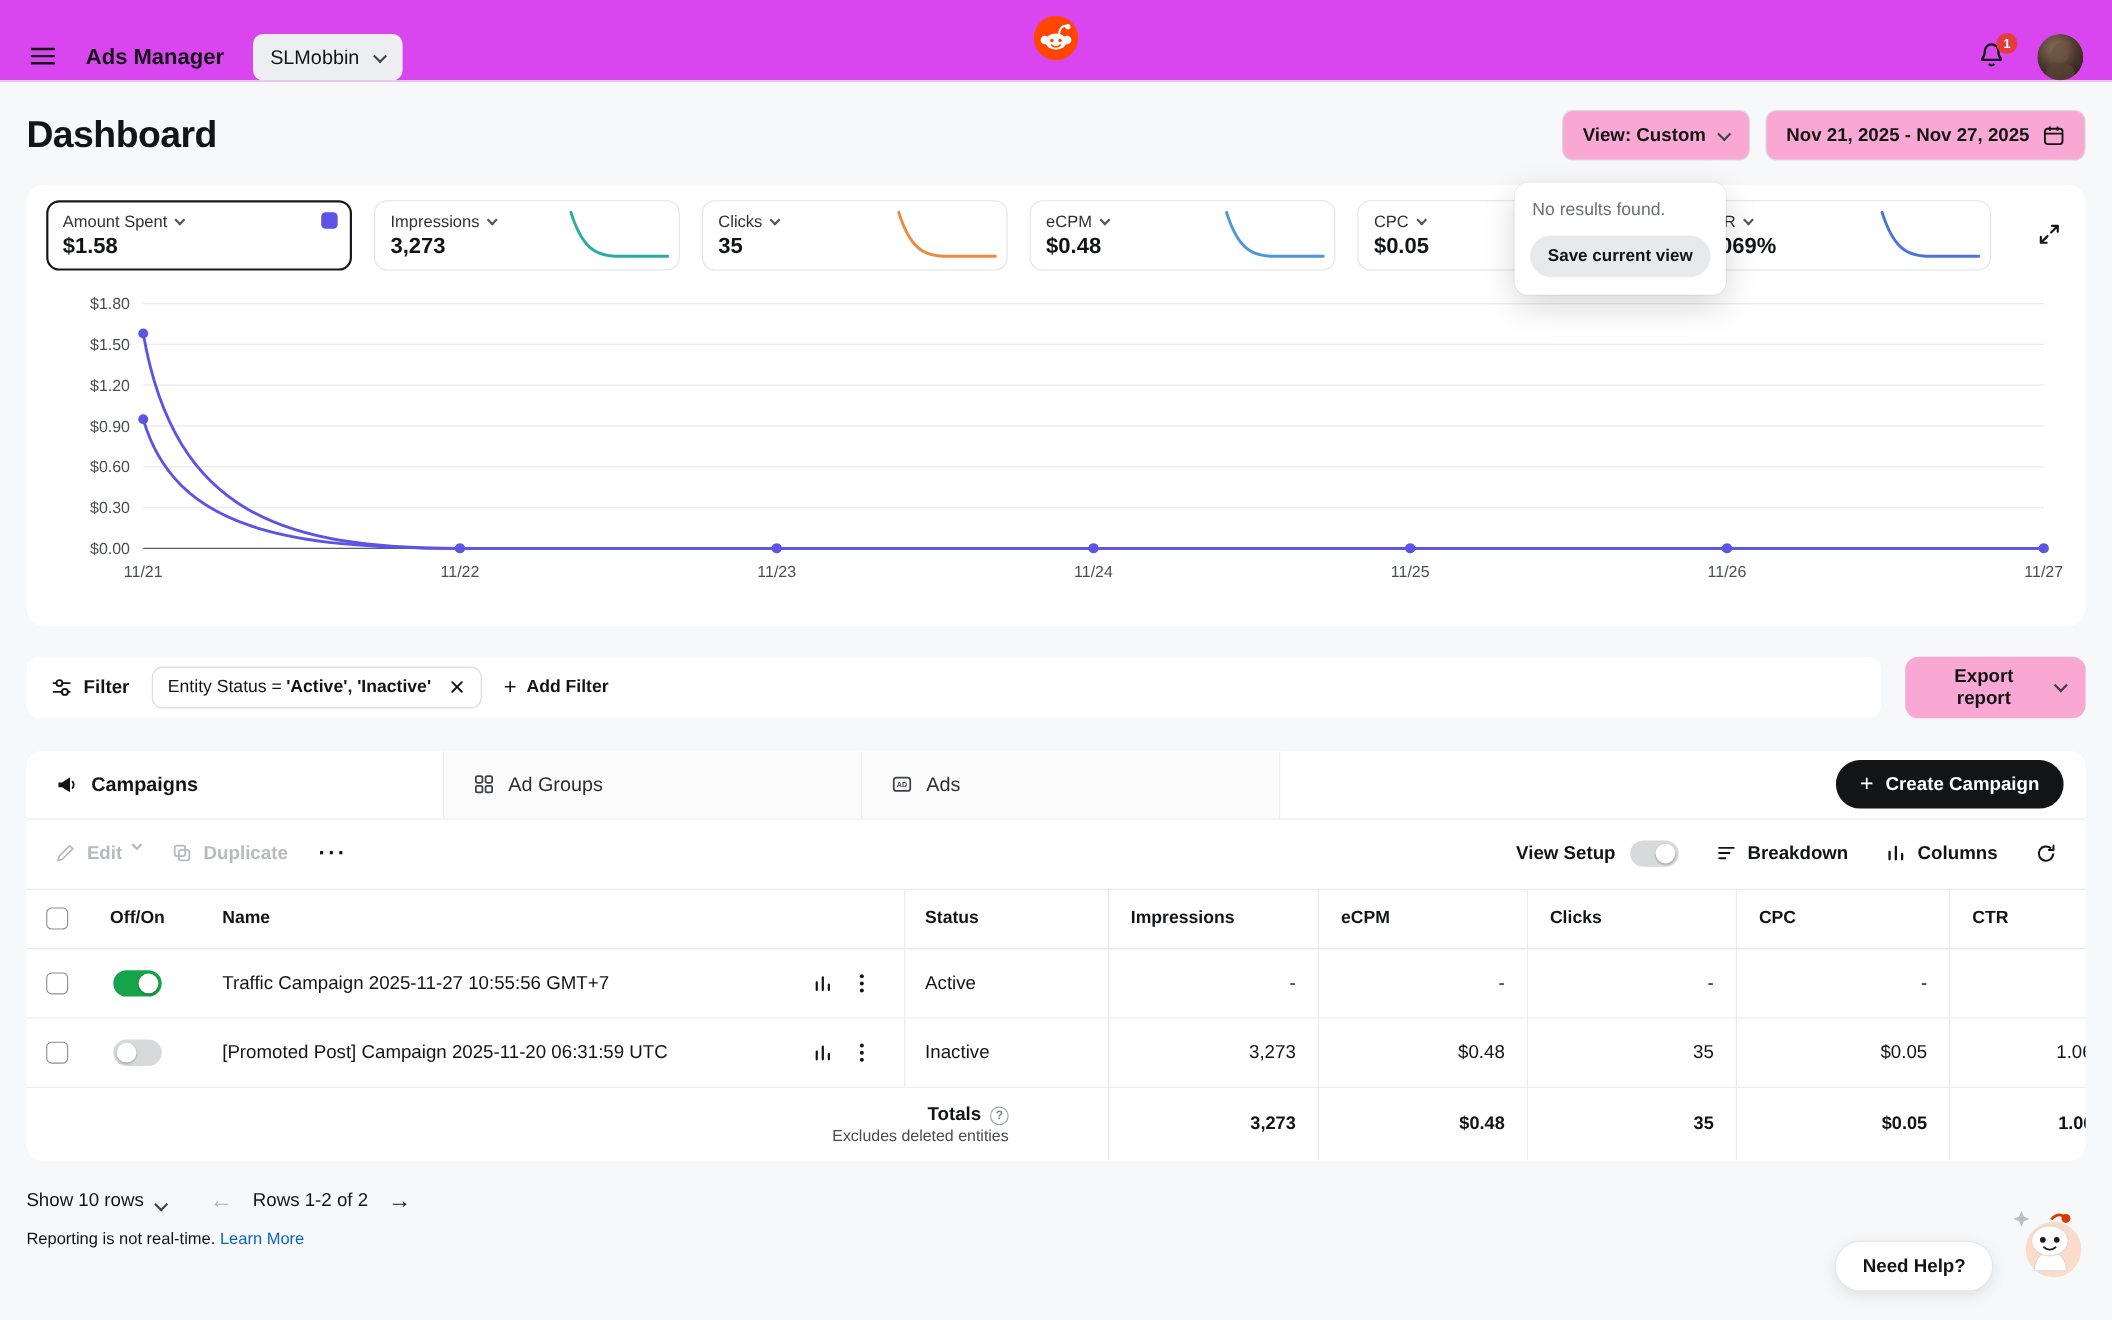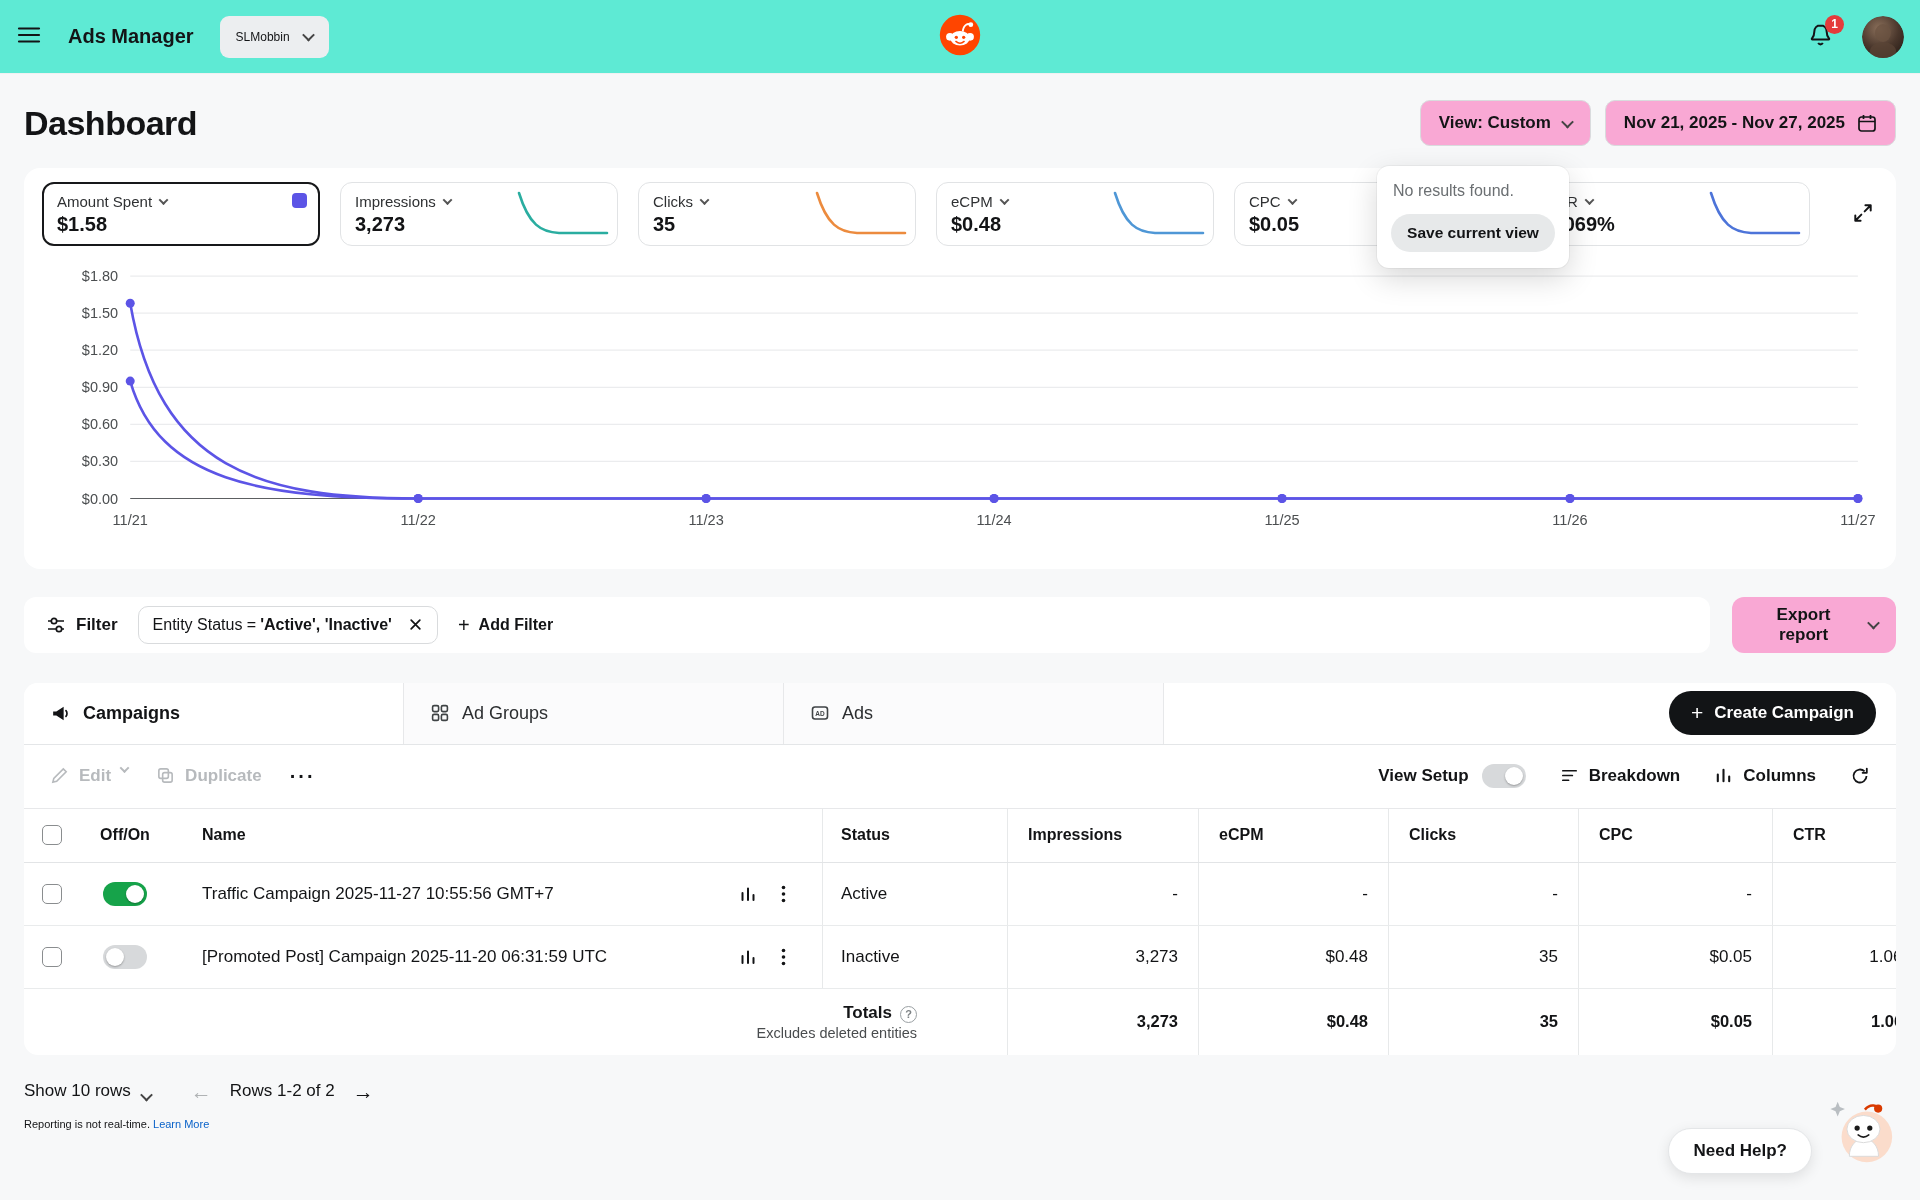--- a/index.html
+++ b/index.html
@@ -1,24 +1,24 @@
 <!DOCTYPE html>
 <html><head>
 <meta charset="utf-8">
 <style>
   *{box-sizing:border-box;margin:0;padding:0}
   html,body{width:1920px;height:1200px;overflow:hidden}
   body{font-family:"Liberation Sans",sans-serif;background:#f7f8f9;color:#131416;position:relative}
   button{font-family:inherit;background:none;border:none;color:inherit;cursor:pointer}
 
   
-  .topbar{height:74px;background:#5eead4;display:flex;align-items:center;padding:0 16px;position:relative;border-bottom:1px solid #f0f1f2}
+  .topbar{height:74px;background:#d946ef;display:flex;align-items:flex-end;padding:0 26px;position:relative;border-bottom:1px solid #f0f1f2}
   .tb-left{display:flex;align-items:center;gap:26px}
   .app-title{font-size:20px;font-weight:700}
-  .account-select{display:flex;align-items:center;gap:14px;background:#eceef0;border-radius:9px;height:42px;padding:0 16px;font-size:12px}
+  .account-select{display:flex;align-items:center;gap:14px;background:#eceef0;border-radius:9px;height:42px;padding:0 16px;font-size:18px}
   .logo{position:absolute;left:50%;top:50%;transform:translate(-50%,-50%)}
   .tb-right{margin-left:auto;display:flex;align-items:center;gap:24px}
   .bell-wrap{position:relative;padding:4px}
   .badge{position:absolute;top:-3px;right:-6px;min-width:19px;height:19px;border-radius:10px;background:#e43b3b;color:#fff;font-size:12px;font-weight:700;display:flex;align-items:center;justify-content:center;padding:0 5px}
   .avatar{width:42px;height:42px;border-radius:50%;overflow:hidden;display:block}
 
   
   .content{padding:0 24px;position:relative}
   .page-head{display:flex;align-items:center;margin:26px 0 22px}
   .page-head h1{font-size:34px;font-weight:800;letter-spacing:-.5px}
@@ -95,21 +95,21 @@
   .t-title{display:flex;align-items:flex-end;gap:8px;font-size:17px;font-weight:700}
   .q-icon{width:17px;height:17px;border:1.5px solid #9aa0a3;border-radius:50%;color:#7d8285;font-size:11px;font-weight:700;display:flex;align-items:center;justify-content:center}
   .t-note{font-size:14.5px;font-weight:400;color:#494c4e;margin-top:2px}
 
   
   .pagination{display:flex;align-items:center;gap:40px;margin-top:26px;font-size:17px}
   .show-rows{display:flex;align-items:flex-end;gap:11px;font-weight:400;font-size:17px}
   .pager{display:flex;align-items:center;gap:18px}
   .arrow{font-size:21px;line-height:1}
   .arrow.prev{color:#b0b3b5}
-  .footnote{margin-top:16px;font-size:11px}
+  .footnote{margin-top:16px;font-size:15px}
   .footnote a{color:#0a62c9;text-decoration:none;cursor:pointer}
 
   
   .view-popup{position:absolute;top:166px;right:351px;width:192px;background:#fff;border-radius:12px;box-shadow:0 10px 30px rgba(0,0,0,.16),0 0 0 1px rgba(0,0,0,.04);padding:14px 14px 16px;z-index:50}
   .no-results{color:#6b6f72;font-size:16px;padding:2px 2px 14px}
   .save-view-btn{width:100%;height:38px;border-radius:19px;background:#e7e9ea;font-size:15.5px;font-weight:600;color:#131416}
 
   
   .need-help{position:absolute;right:108px;bottom:26px;height:46px;border-radius:23px;background:#fff;border:1px solid #e4e6e8;box-shadow:0 4px 14px rgba(0,0,0,.10);padding:0 24px;font-size:17px;font-weight:700;z-index:41}
   .snoo{position:absolute;right:22px;bottom:28px;z-index:40}

